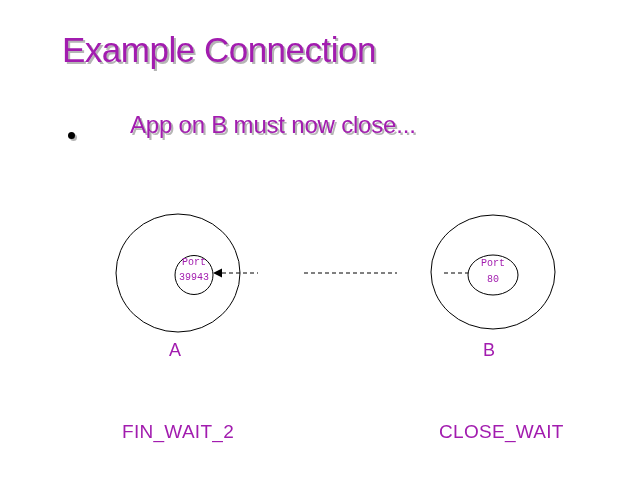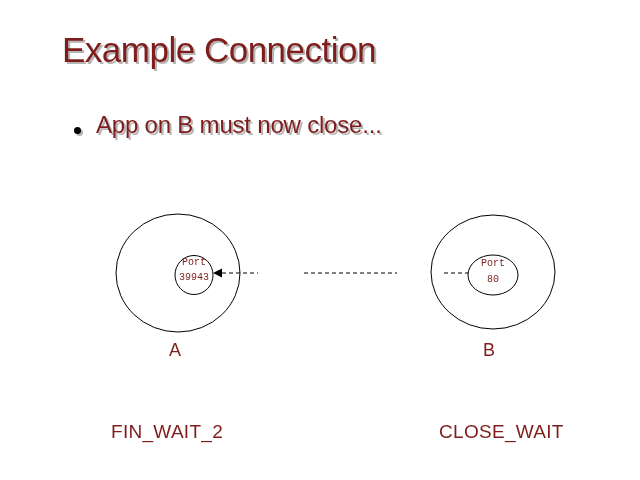--- a/index.html
+++ b/index.html
@@ -4,38 +4,39 @@
 <style>
   html, body { margin: 0; padding: 0; }
   body { background: #ffffff; }
   .slide {
     position: relative;
     width: 640px;
     height: 480px;
     background: #ffffff;
     overflow: hidden;
     font-family: "Liberation Sans", sans-serif;
-    color: #7f1d1d;
+    color: #a21caf;
   }
   .title {
     position: absolute;
     left: 62px;
     top: 30px;
     font-size: 35px;
     font-weight: 400;
     letter-spacing: -0.5px;
     white-space: nowrap;
     text-shadow: 2px 2px 0 #b5b5b5;
   }
   .bullet-line {
     position: absolute;
-    left: 74px;
+    left: 68px;
     top: 111px;
     display: flex;
-    align-items: center;
+    align-items: flex-end;
+    gap: 40px;
   }
   .bullet-dot {
     width: 7px;
     height: 7px;
     margin-top: 10px;
     margin-right: 15px;
     border-radius: 50%;
     background: #000000;
     box-shadow: 2px 2px 0 #b5b5b5;
     flex: 0 0 auto;
@@ -106,16 +107,16 @@
 
   <div class="port-text" style="left:194px; top:257px;">Port</div>
   <div class="port-text" style="left:194px; top:272px;">39943</div>
 
   <div class="port-text" style="left:493px; top:258px;">Port</div>
   <div class="port-text" style="left:493px; top:274px;">80</div>
 
   <div class="host-label" style="left:175px; top:340px;">A</div>
   <div class="host-label" style="left:489px; top:340px;">B</div>
 
-  <div class="state-label" style="left:111px; top:421px;">FIN_WAIT_2</div>
+  <div class="state-label" style="left:122px; top:421px;">FIN_WAIT_2</div>
   <div class="state-label" style="left:439px; top:421px;text-align:center;">CLOSE_WAIT</div>
 
 </div>
 
 </body></html>

